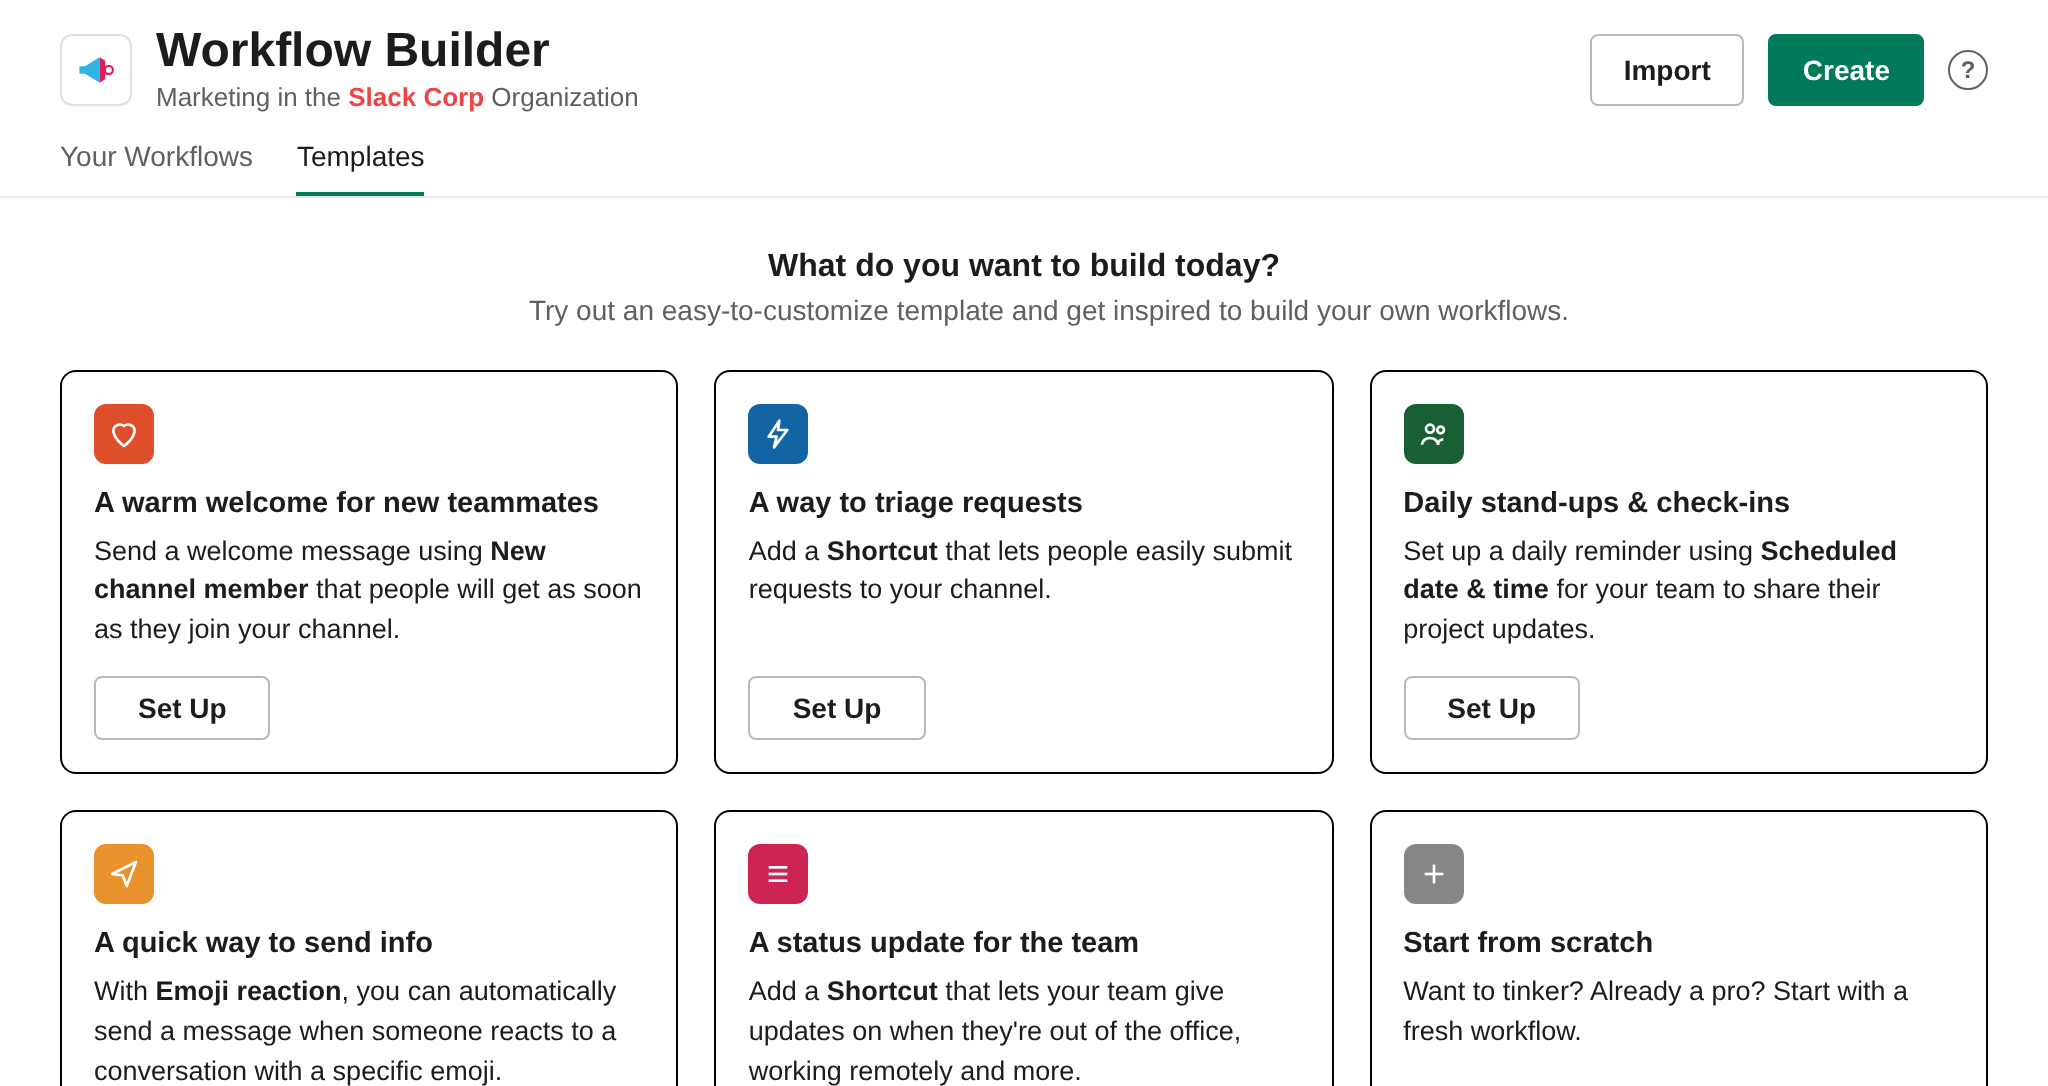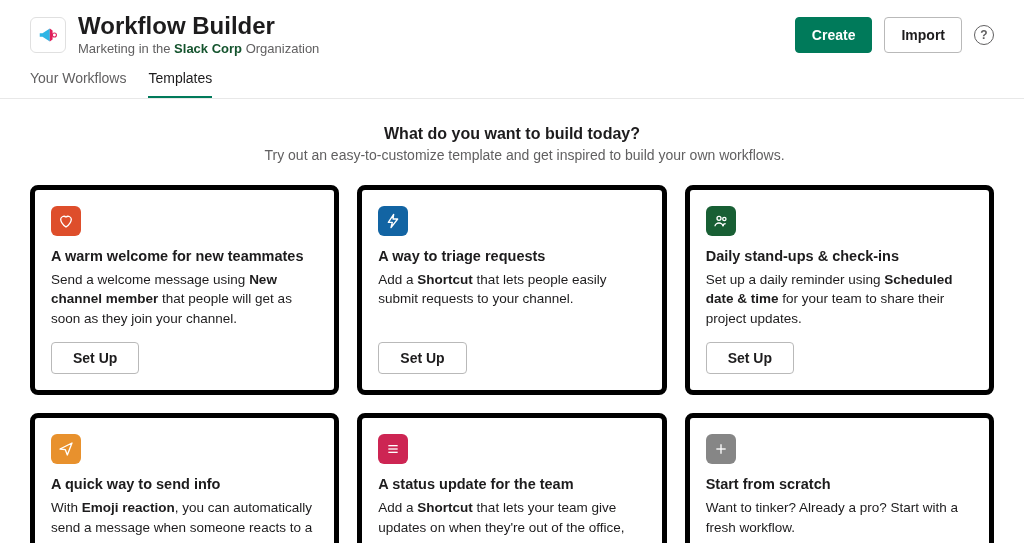--- a/index.html
+++ b/index.html
@@ -35,21 +35,21 @@
       font-size: 24px;
       font-weight: 700;
       color: #1d1c1d;
       line-height: 1.2;
     }
     .subtitle {
       font-size: 13px;
       color: #616061;
       line-height: 1.3;
     }
-    .subtitle strong { color: #14532d; font-weight: 700; }
+    .subtitle strong { color: #ef4444; font-weight: 700; }
     .header-right {
       display: flex;
       align-items: center;
       gap: 12px;
     }
     .btn {
       padding: 8px 16px;
       border-radius: 4px;
       font-size: 14px;
       font-weight: 700;
@@ -113,21 +113,21 @@
       color: #616061;
       margin-left: 25px;
     }
     .grid {
       display: grid;
       grid-template-columns: repeat(3, 1fr);
       gap: 18px;
       padding: 0 30px 20px 30px;
     }
     .card {
-      border: 5px solid #000000;
+      border: 1px solid #000000;
       border-radius: 8px;
       padding: 16px;
       display: flex;
       flex-direction: column;
     }
     .card-icon {
       width: 30px;
       height: 30px;
       border-radius: 6px;
       display: flex;
@@ -182,22 +182,22 @@
       </svg>
     </div>
     <div class="title-block">
       <h1>Workflow Builder</h1>
       <div class="subtitle">
         <span>Marketing</span><span> in the </span><strong>Slack Corp</strong><span> Organization</span>
       </div>
     </div>
   </div>
   <div class="header-right">
+    <button class="btn btn-outline">Import</button>
     <button class="btn btn-primary">Create</button>
-    <button class="btn btn-outline">Import</button>
     <div class="help-icon">?</div>
   </div>
 </div>
 
 <div class="tabs">
   <div class="tab">Your Workflows</div>
   <div class="tab active">Templates</div>
 </div>
 
 <div class="hero">

